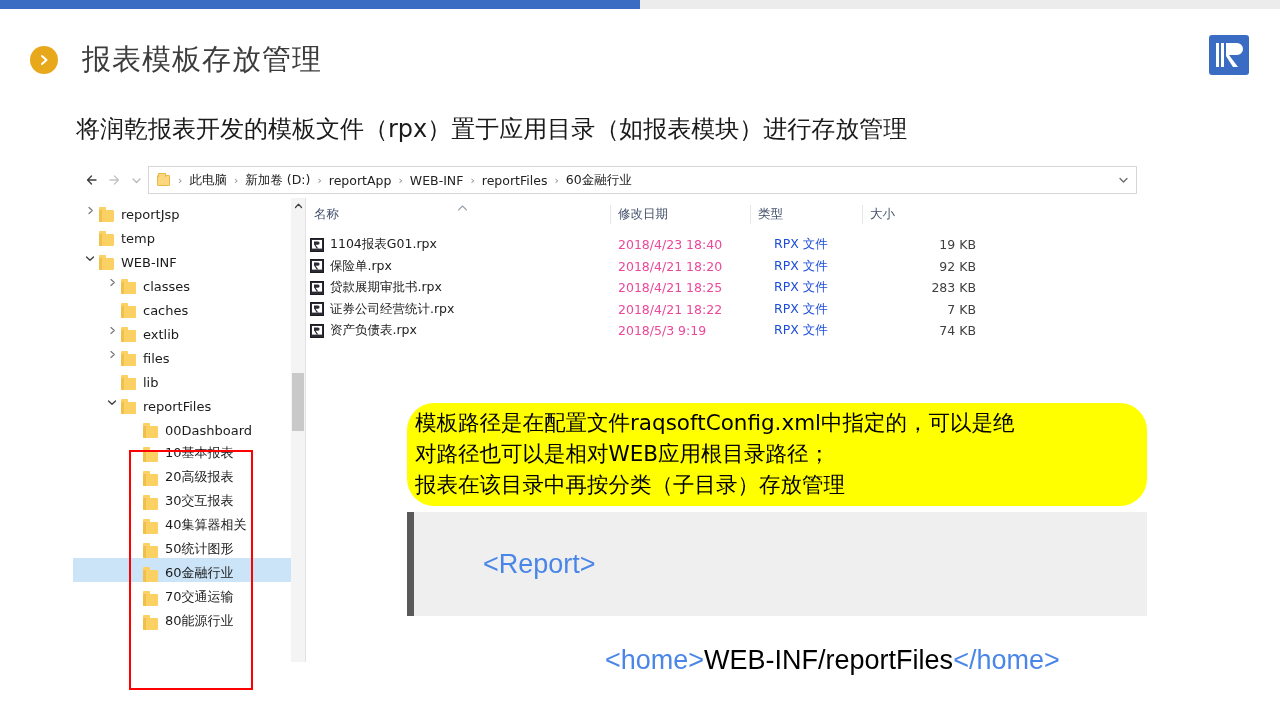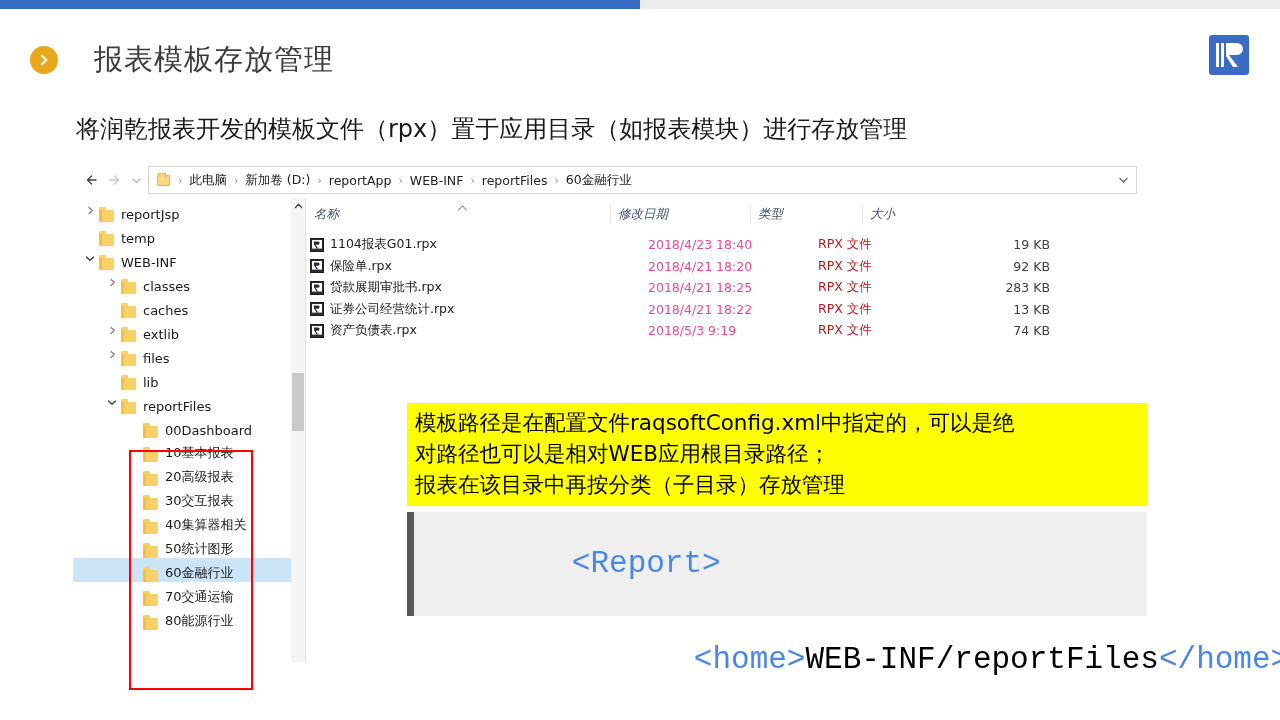--- a/index.html
+++ b/index.html
@@ -14,21 +14,21 @@
 
   
   .topbar { position:absolute; left:0; top:0; width:1280px; height:9px; background:#ececec; }
   .topbar-fill { position:absolute; left:0; top:0; height:9px; background:#3b6cc4; width:640px; }
 
   
   .logo { position:absolute; left:1209px; top:35px; width:40px; height:40px; }
   .logo svg { display:block; }
 
   
-  .title-row { position:absolute; left:30px; top:40px; display:flex; align-items:center;gap:12px; }
+  .title-row { position:absolute; left:30px; top:40px; display:flex; align-items:center; }
   .bullet { width:28px; height:28px; border-radius:50%; background:#e8a81c;
             display:flex; align-items:center; justify-content:center; flex:0 0 auto; }
   .bullet svg { display:block; }
   .title-text { margin-left:24px; font-size:29px; color:#3c3c3c; letter-spacing:1px;
                 font-family:"DejaVu Sans","Liberation Sans",sans-serif; }
 
   .subtitle { position:absolute; left:76px; top:113px; font-size:24px; color:#1a1a1a;
               font-family:"DejaVu Sans","Liberation Sans",sans-serif; white-space:nowrap; }
 
   
@@ -81,50 +81,50 @@
 
   
   .red-box { position:absolute; left:56px; top:252px; width:124px; height:240px;
              border:2px solid #ff0000; pointer-events:none; }
 
   
   .lhead { position:absolute; left:0; top:0; width:100%; height:30px; }
   .lhead .sortcaret { position:absolute; left:150px; top:0px; color:#9aa4b0; }
   .lhead-cells { position:absolute; left:0; top:8px; width:100%; height:22px; display:flex; }
   .hc { font-size:12.5px; color:#43506b; padding-left:8px; position:relative;
-        font-family:"DejaVu Sans","Liberation Sans",sans-serif;font-style:italic; }
+        font-family:"DejaVu Sans","Liberation Sans",sans-serif; }
   .hc.sep:before { content:""; position:absolute; left:0; top:-1px; width:1px; height:19px; background:#e6e6e6; }
   .hc-name { width:304px; }
   .hc-date { width:140px; }
   .hc-type { width:112px; }
   .hc-size { width:110px; }
 
   .rows { position:absolute; left:0; top:36px; width:100%; }
-  .frow { height:21.5px; display:flex; align-items:center;gap:30px; }
+  .frow { height:21.5px; display:flex; align-items:center; }
   .fc { font-size:12.5px; color:#1b1b1b; font-family:"DejaVu Sans","Liberation Sans",sans-serif;
         white-space:nowrap; }
   .fc-name { width:304px; display:flex; align-items:center; padding-left:4px; }
   .fc-date { width:140px; padding-left:8px; color:#ec4899; }
-  .fc-type { width:112px; padding-left:8px; color:#b91c1c; }
+  .fc-type { width:112px; padding-left:8px; color:#1d4ed8;margin-left:16px; }
   .fc-size { width:110px; text-align:right; padding-right:12px; color:#404040; }
   .rpx-ic { width:14px; height:14px; flex:0 0 auto; margin-right:6px; position:relative; }
   .rpx-ic svg { display:block; }
 
   
   .note { position:absolute; left:407px; top:403px; width:740px; background:#ffff00;
-          padding:4px 8px 6px 8px; }
+          padding:4px 8px 6px 8px;border-radius:27px; }
   .note-line { font-size:21.5px; color:#000; line-height:31px; white-space:nowrap;
                font-family:"DejaVu Sans","Liberation Sans",sans-serif; }
 
   
   .code { position:absolute; left:407px; top:512px; width:740px; height:104px; background:#efefef; }
   .code-bar { position:absolute; left:0; top:0; width:7px; height:104px; background:#595959; }
   .code-inner { position:absolute; left:16px; top:4px; right:8px; }
-  .code-line { font-size:31px; line-height:32px; white-space:pre; color:#000;
-               font-family:Liberation Mono, monospace; }
+  .code-line { font-size:27px; line-height:32px; white-space:pre; color:#000;
+               font-family:Liberation Sans, sans-serif; }
   .tag { color:#4a86e8; }
   .val { color:#000; }
   .indent { display:inline-block; width:122px; }
 </style>
 </head>
 <body>
 
 <div id="slide">
 
   <div class="topbar">
@@ -419,21 +419,21 @@
                     <rect x="0.5" y="0.5" width="13" height="13" fill="#2b2b33" stroke="#1c1c22"></rect>
                     <rect x="2" y="2" width="10" height="10" fill="#ffffff"></rect>
                     <path d="M4 3.5 H8 a1.6 1.6 0 0 1 0 3.2 H5.6 L8.3 10.5 H6.6 L4.3 6.7 H4 Z" fill="#2b2b33"></path>
                     <rect x="2" y="10.6" width="10" height="1.4" fill="#2b2b33"></rect>
                   </svg>
                 </span>
                 <span>证券公司经营统计.rpx</span>
               </span>
               <span class="fc fc-date">2018/4/21 18:22</span>
               <span class="fc fc-type">RPX 文件</span>
-              <span class="fc fc-size">13 KB</span>
+              <span class="fc fc-size">7 KB</span>
             </div>
             <div class="frow">
               <span class="fc fc-name">
                 <span class="rpx-ic">
                   <svg width="14" height="14" viewBox="0 0 14 14">
                     <rect x="0.5" y="0.5" width="13" height="13" fill="#2b2b33" stroke="#1c1c22"></rect>
                     <rect x="2" y="2" width="10" height="10" fill="#ffffff"></rect>
                     <path d="M4 3.5 H8 a1.6 1.6 0 0 1 0 3.2 H5.6 L8.3 10.5 H6.6 L4.3 6.7 H4 Z" fill="#2b2b33"></path>
                     <rect x="2" y="10.6" width="10" height="1.4" fill="#2b2b33"></rect>
                   </svg>

